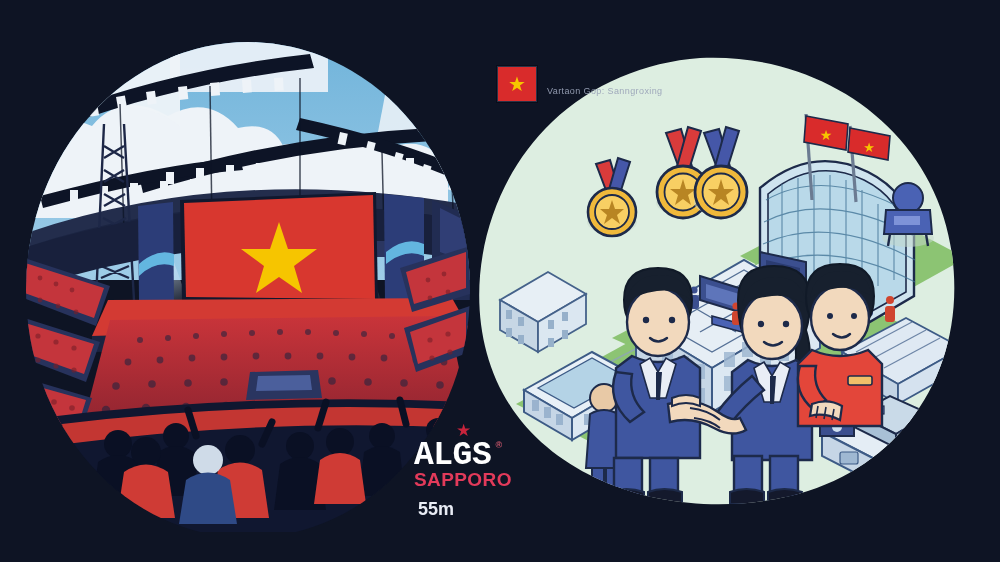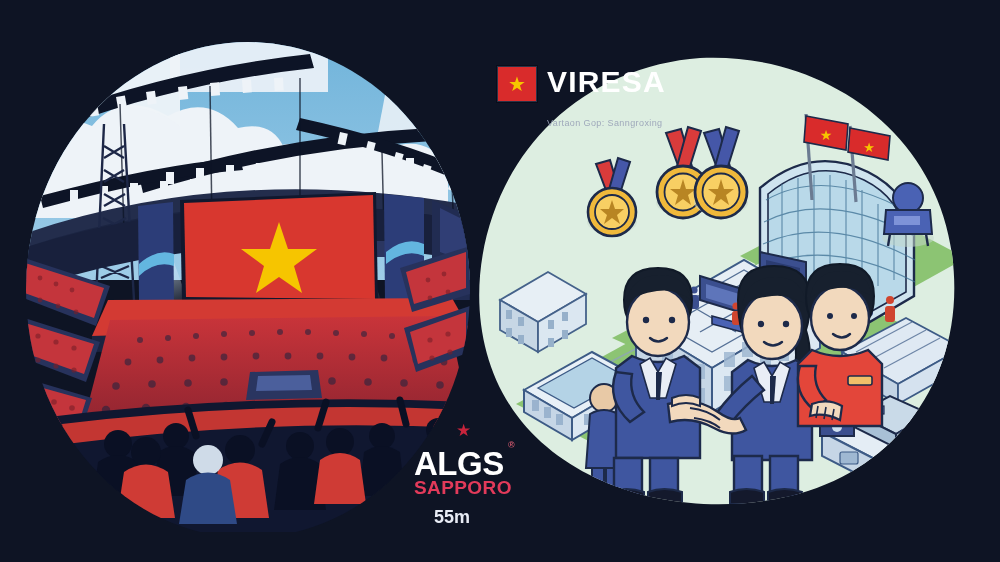--- a/index.html
+++ b/index.html
@@ -38,33 +38,33 @@
 
   
   .algs {
     position:absolute; left:414px; top:424px; z-index:40;
     display:flex; flex-direction:column; align-items:flex-start;
   }
   .algs-star { font-size:17px; color:#c8243c; line-height:.8; margin-left:42px; }
   .algs-wrap { position:relative; }
   .algs-main {
     font-size:33px; font-weight:bold; color:#ffffff;
-    letter-spacing:-.5px; line-height:1; margin-top:9px;
+    letter-spacing:-.5px; line-height:1; margin-top:1px;font-family:Liberation Mono, monospace;
   }
   .algs-reg {
     position:absolute; right:-11px; top:2px;
     font-size:9px; color:#c9566b; font-weight:bold;
   }
   .algs-sub {
     font-size:19px; font-weight:bold; color:#e23a5a;
     letter-spacing:.4px; line-height:1.05; margin-top:-2px;
   }
   .algs-dur {
     font-size:18px; color:#e8ecf5; font-weight:bold;
-    margin-top:9px; margin-left:20px;
+    margin-top:9px; margin-left:4px;
   }
 </style>
 </head>
 <body>
 
 <div id="stage">
 
   <svg class="layer" viewBox="0 0 1000 562">
     <defs>
       <clipPath id="leftBlob">
@@ -632,21 +632,20 @@
 
       <path d="M840 520 L1000 420 L1000 600 L780 600 Z" fill="#0e1424"></path>
     </g>
   </svg>
 
   <div class="brand">
     <div class="brand-flag">
       <span class="star">★</span>
     </div>
     <div class="brand-txt">
-      <div class="brand-name">VIRESA</div>
       <div class="brand-sub">Vartaon Gop: Sanngroxing</div>
     </div>
   </div>
 
   <div class="algs">
     <div class="algs-star">★</div>
     <div class="algs-wrap">
       <div class="algs-main">ALGS</div>
       <span class="algs-reg">®</span>
     </div>

